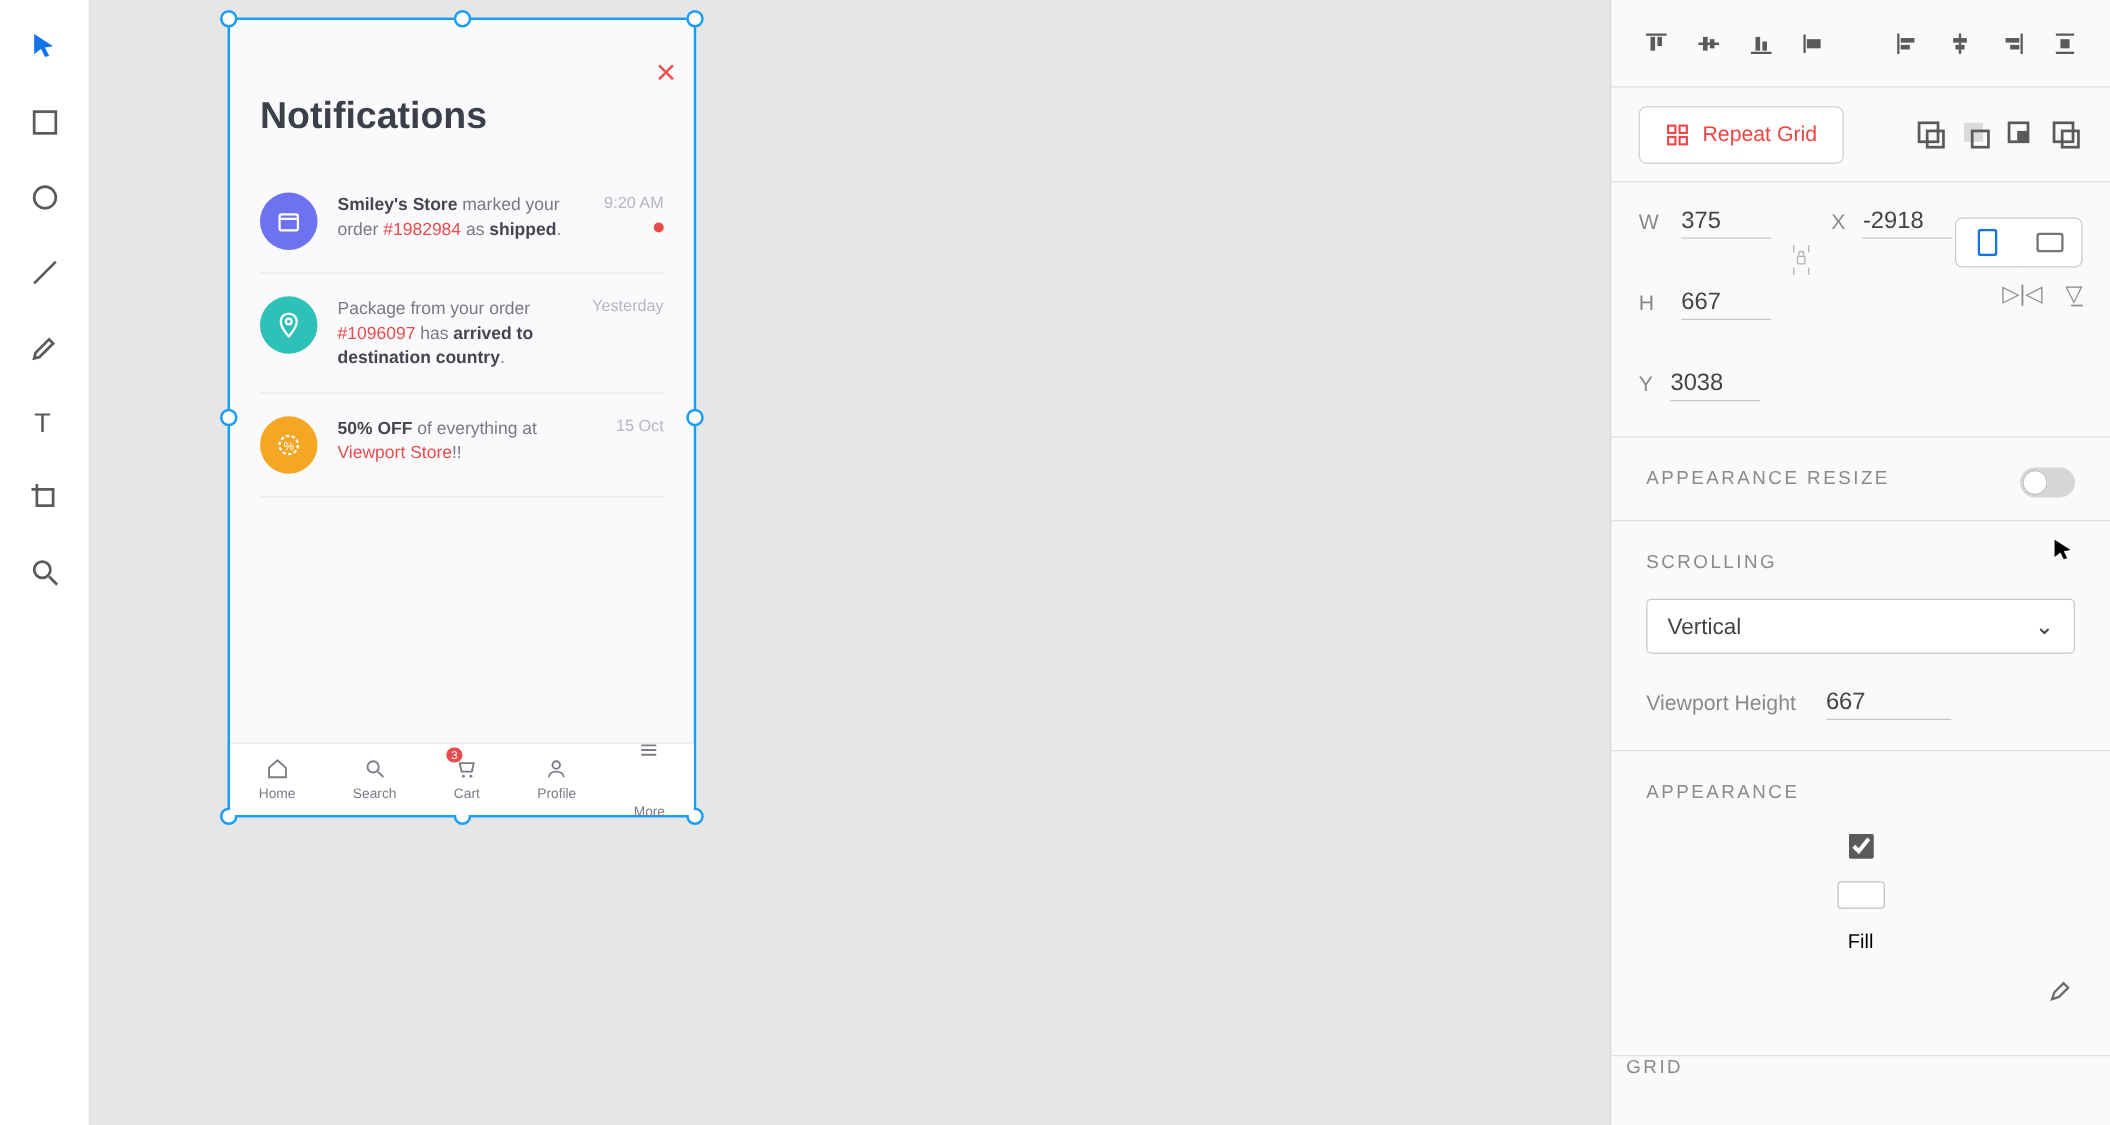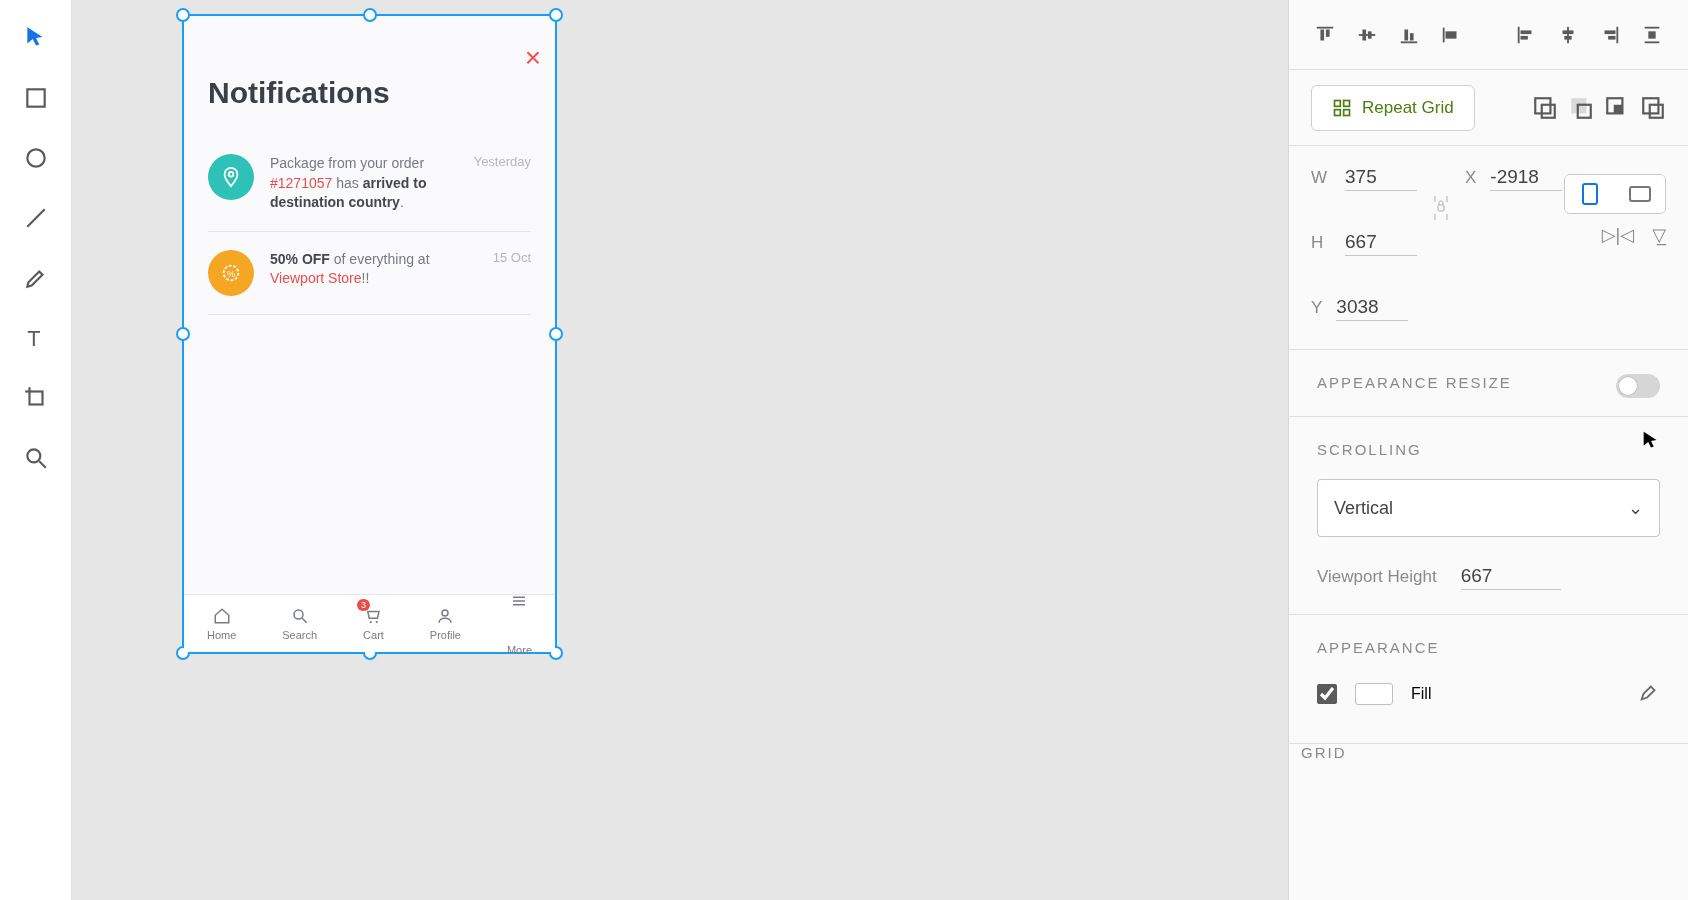--- a/index.html
+++ b/index.html
@@ -60,45 +60,45 @@
   background:#fafafa; border-left:1px solid #d8d8d8; overflow:hidden;
 }
 .insp-section { border-bottom:1px solid #e0e0e0; padding:0; }
 
 .align-row { height:70px; display:flex; align-items:center; justify-content:space-between; padding:0 22px; }
 .align-group { display:flex; gap:14px; }
 .align-btn { width:28px; height:28px; display:flex; align-items:center; justify-content:center; color:#5a5a5a; cursor:pointer; }
 .align-btn svg { width:22px; height:22px; }
 
 .repeat-row { height:76px; display:flex; align-items:center; padding:0 22px; gap:14px; }
-.repeat-btn { height:46px; padding:0 20px; border:1px solid #d0d0d0; border-radius:6px; background:#fff; display:flex; align-items:center; gap:10px; color:#4d7c0f; font-size:17px; cursor:pointer; }
+.repeat-btn { height:46px; padding:0 20px; border:1px solid #d0d0d0; border-radius:6px; background:#fff; display:flex; align-items:center; gap:10px; color:#ef4444; font-size:17px; cursor:pointer; }
 .repeat-icons { display:flex; gap:10px; margin-left:auto; }
 .repeat-icons .ric { width:26px; height:26px; color:#5a5a5a; cursor:pointer;}
 .repeat-icons svg { width:26px; height:26px; }
 
 .dims-row { padding:18px 22px 28px; display:grid; grid-template-columns: 20px 72px 20px 72px auto; row-gap:38px; column-gap:14px; align-items:center; font-size:17px; color:#8a8a8a; }
 .dims-row input { border:none; border-bottom:1px solid #c8c8c8; background:transparent; font-size:19px; color:#444; width:72px; padding:2px 0; }
 .orient { grid-column:5; grid-row:1 / span 2; display:flex; flex-direction:column; gap:10px; align-items:flex-end; }
 .orient-group { display:flex; border:1px solid #c8c8c8; border-radius:6px; overflow:hidden; }
 .orient-btn { width:50px; height:38px; display:flex; align-items:center; justify-content:center; background:#fff; cursor:pointer; color:#777; }
 .orient-btn.active { color:#1473e6; }
 .flip-group { display:flex; gap:18px; color:#8a8a8a; }
 .flip-group span { cursor:pointer; font-size:18px;}
 .lock-icn { grid-column:3; grid-row:1 / span 2; align-self:center; justify-self:center; color:#b0b0b0; }
 
 .resp-row, .scroll-row, .appear-row { padding:24px 28px; }
 .insp-label { font-size:15px; color:#8a8a8a; letter-spacing:2px; }
 .toggle { float:right; width:44px; height:24px; background:#d6d6d6; border-radius:12px; position:relative; cursor:pointer; }
 .toggle::after { content:""; position:absolute; width:20px; height:20px; border-radius:50%; background:#fff; top:2px; left:2px; box-shadow:0 0 0 1px #bbb inset; }
-.scroll-row .select { margin-top:20px; height:58px; border:1px solid #c8c8c8; border-radius:4px; background:#fff; display:flex; align-items:center; justify-content:space-between; padding:0 16px; font-size:18px; color:#444; cursor:pointer; }
+.scroll-row .select { margin-top:20px; height:44px; border:1px solid #c8c8c8; border-radius:4px; background:#fff; display:flex; align-items:center; justify-content:space-between; padding:0 16px; font-size:18px; color:#444; cursor:pointer; }
 .scroll-row .vp { margin-top:26px; display:flex; align-items:center; gap:24px; font-size:17px; color:#8a8a8a; }
 .scroll-row .vp input { border:none; border-bottom:1px solid #c8c8c8; background:transparent; font-size:19px; color:#444; width:100px; padding:2px 0; }
 
 .appear-row { padding-bottom:36px; }
-.fill-row { margin-top:24px; display:flex; align-items:center; gap:18px; }
+.fill-row { margin-top:24px; display:flex; align-items:center; gap:18px;flex-direction:column; }
 .fill-row input[type=checkbox]{ width:20px; height:20px; accent-color:#5a5a5a; }
 .swatch { width:38px; height:22px; border:1px solid #c0c0c0; border-radius:3px; background:#fff; cursor:pointer;}
 .fill-row .eyedrop { margin-left:auto; color:#6a6a6a; cursor:pointer; }
 
 .cursor-overlay { position:absolute; right:26px; top:430px; font-size:22px; pointer-events:none; }
 .grid-peek { padding:0 12px 8px; font-size:15px; color:#8a8a8a; letter-spacing:2px; }
 </style>
 </head>
 <body>
 
@@ -158,27 +158,37 @@
     <div class="handle h-bl"></div>
     <div class="handle h-bc"></div>
     <div class="handle h-br"></div>
 
     <div class="artboard-inner">
       <span class="ab-close">×</span>
       <div class="ab-title">Notifications</div>
 
       <div class="notif-list" id="notif-list">
           <div class="notif">
+            <div class="avatar av-purple">
+              <svg width="22" height="22" viewBox="0 0 24 24">
+                <rect x="4" y="6" width="16" height="14" rx="2" fill="none" stroke="#fff" stroke-width="2"></rect>
+                <path d="M4 10h16" stroke="#fff" stroke-width="2"></path>
+              </svg>
+            </div>
+            <div class="body"><strong>Smiley's Store</strong><span> marked your order </span><span class="red">#1982984</span><span> as </span><strong>shipped</strong><span>.</span><span class="unread-dot"></span></div>
+            <div class="time">9:20 AM</div>
+          </div>
+          <div class="notif">
             <div class="avatar av-teal">
               <svg width="22" height="22" viewBox="0 0 24 24">
                 <path d="M12 2C8 2 5 5 5 9c0 5 7 13 7 13s7-8 7-13c0-4-3-7-7-7z" fill="none" stroke="#fff" stroke-width="2"></path>
                 <circle cx="12" cy="9" r="2.5" fill="none" stroke="#fff" stroke-width="2"></circle>
               </svg>
             </div>
-            <div class="body"><span>Package from your order </span><span class="red">#1271057</span><span> has </span><strong>arrived to destination country</strong><span>.</span></div>
+            <div class="body"><span>Package from your order </span><span class="red">#1096097</span><span> has </span><strong>arrived to destination country</strong><span>.</span></div>
             <div class="time">Yesterday</div>
           </div>
           <div class="notif">
             <div class="avatar av-orange">
               <svg width="22" height="22" viewBox="0 0 24 24">
                 <circle cx="12" cy="12" r="8" fill="none" stroke="#fff" stroke-width="2" stroke-dasharray="3 2"></circle>
                 <text x="12" y="16" text-anchor="middle" fill="#fff" font-size="10">%</text>
               </svg>
             </div>
             <div class="body"><strong>50% OFF</strong><span> of everything at </span><span class="red">Viewport Store</span><span>!!</span></div>

